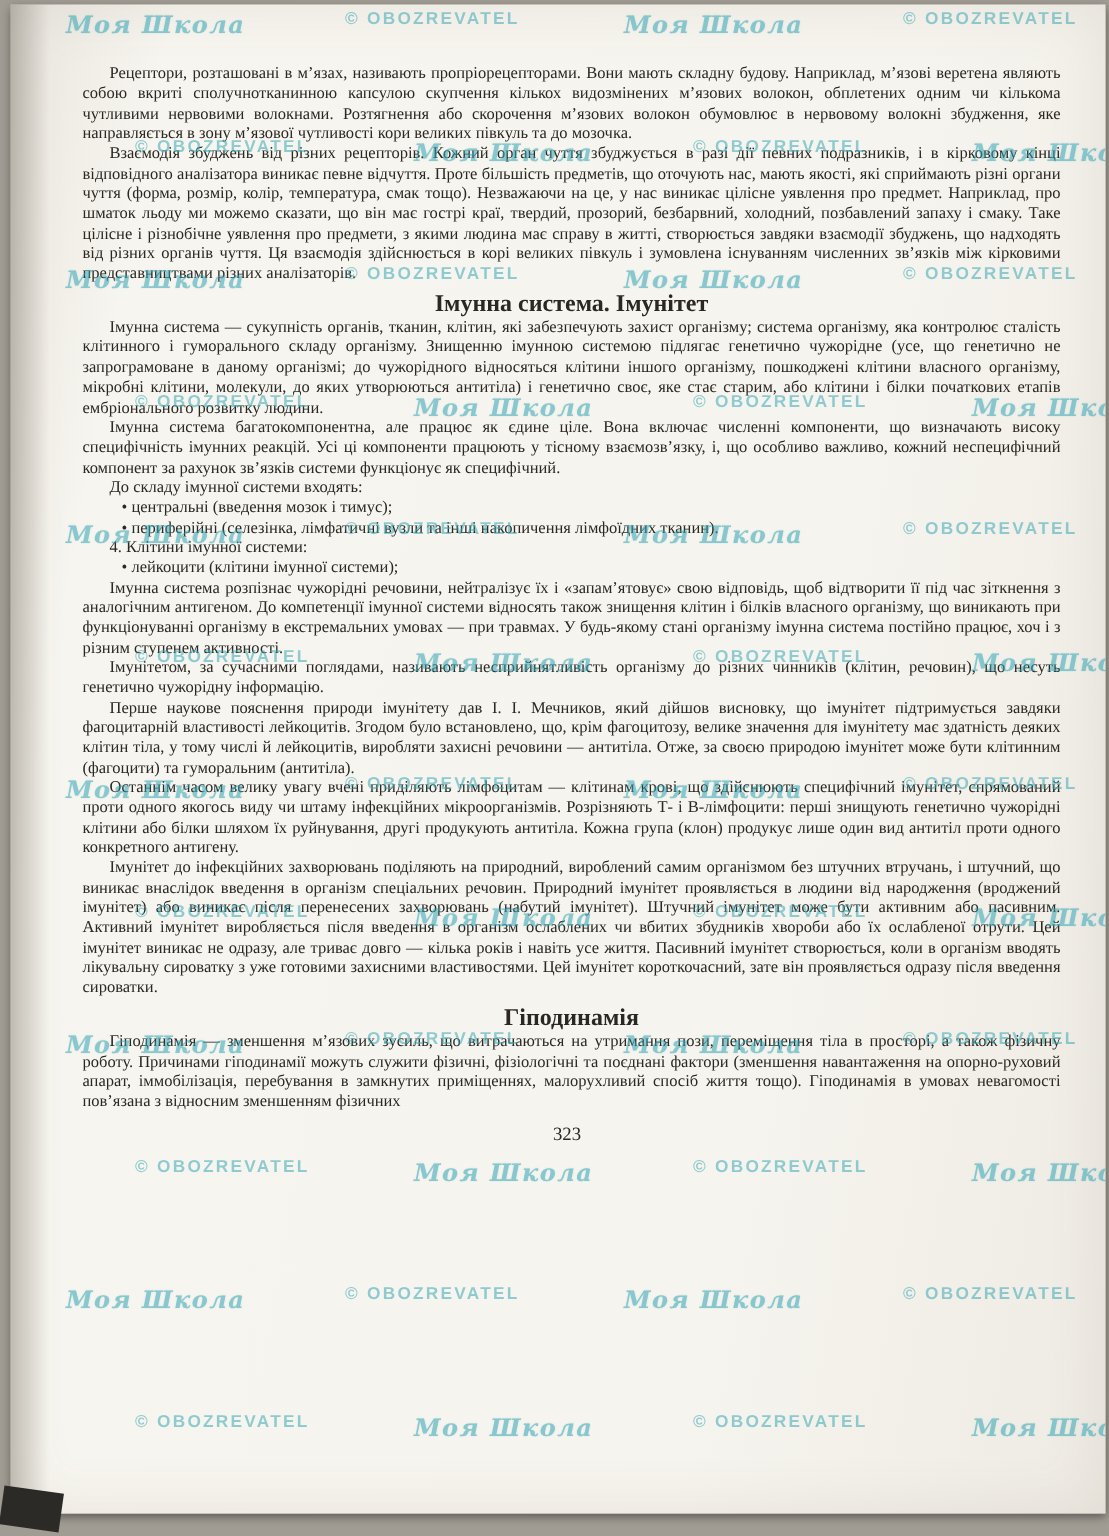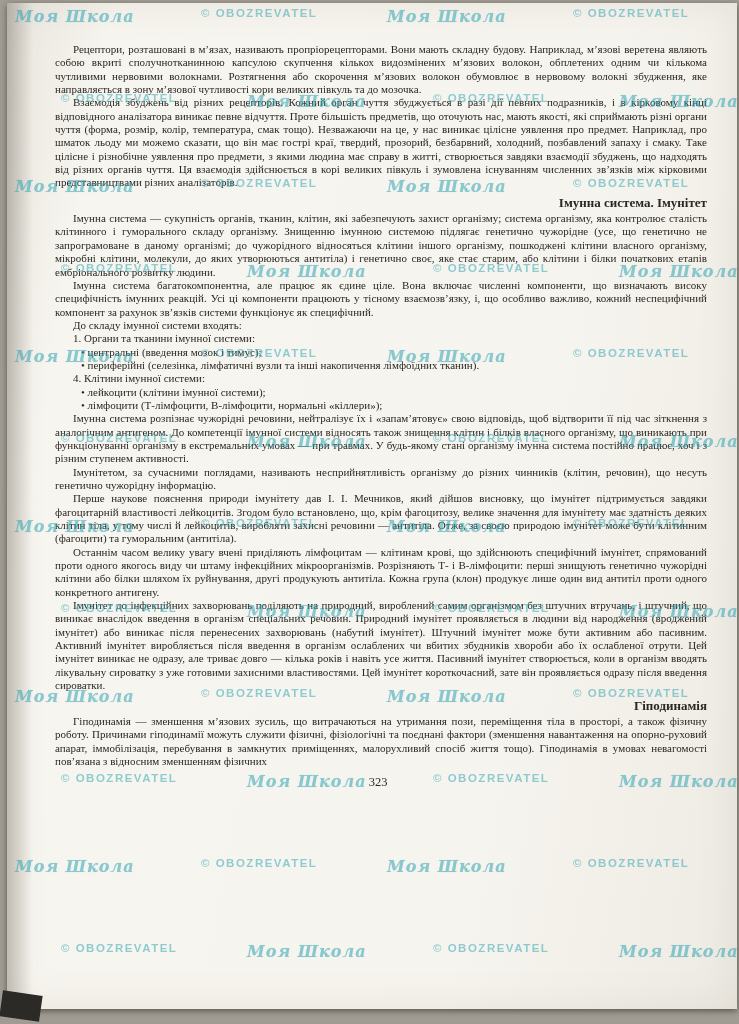--- a/index.html
+++ b/index.html
@@ -46,38 +46,39 @@
     color: #2b2823;
     font-size: 11px;
     line-height: 13.35px;
     text-align: justify;
   }
   .para { margin: 0; text-indent: 18px; }
   .list-num { margin: 0; padding-left: 18px; }
   .list-bullet { margin: 0; padding-left: 26px; }
   .sec-heading {
     margin: 6px 0 3px 0;
-    text-align: right;
+    text-align: center;
     font-weight: bold;
-    font-size: 13px;
+    font-size: 16px;
     text-indent: 0;
   }
   .page-number {
     margin-top: 8px;
     text-align: center;
     font-size: 12.5px;
     padding-right: 6px;
   }
   
   .watermark-layer {
     position: absolute;
     inset: 0;
     overflow: hidden;
     pointer-events: none;
     z-index: 5;
+    margin-left: 29px;
   }
   .wm {
     position: absolute;
     white-space: nowrap;
     opacity: 0.55;
   }
   .wm-script {
     font-family: "DejaVu Serif", serif;
     font-style: italic;
     font-weight: bold;
@@ -103,26 +104,24 @@
   <div class="content">
     <p class="para">Рецептори, розташовані в м’язах, називають пропріорецепторами. Вони мають складну будову. Наприклад, м’язові веретена являють собою вкриті сполучнотканинною капсулою скупчення кількох видозмінених м’язових волокон, обплетених одним чи кількома чутливими нервовими волокнами. Розтягнення або скорочення м’язових волокон обумовлює в нервовому волокні збудження, яке направляється в зону м’язової чутливості кори великих півкуль та до мозочка.</p>
     <p class="para">Взаємодія збуджень від різних рецепторів. Кожний орган чуття збуджується в разі дії певних подразників, і в кірковому кінці відповідного аналізатора виникає певне відчуття. Проте більшість предметів, що оточують нас, мають якості, які сприймають різні органи чуття (форма, розмір, колір, температура, смак тощо). Незважаючи на це, у нас виникає цілісне уявлення про предмет. Наприклад, про шматок льоду ми можемо сказати, що він має гострі краї, твердий, прозорий, безбарвний, холодний, позбавлений запаху і смаку. Таке цілісне і різнобічне уявлення про предмети, з якими людина має справу в житті, створюється завдяки взаємодії збуджень, що надходять від різних органів чуття. Ця взаємодія здійснюється в корі великих півкуль і зумовлена існуванням численних зв’язків між кірковими представництвами різних аналізаторів.</p>
 
     <h2 class="sec-heading">Імунна система. Імунітет</h2>
 
     <p class="para">Імунна система — сукупність органів, тканин, клітин, які забезпечують захист організму; система організму, яка контролює сталість клітинного і гуморального складу організму. Знищенню імунною системою підлягає генетично чужорідне (усе, що генетично не запрограмоване в даному організмі; до чужорідного відносяться клітини іншого організму, пошкоджені клітини власного організму, мікробні клітини, молекули, до яких утворюються антитіла) і генетично своє, яке стає старим, або клітини і білки початкових етапів ембріонального розвитку людини.</p>
     <p class="para">Імунна система багатокомпонентна, але працює як єдине ціле. Вона включає численні компоненти, що визначають високу специфічність імунних реакцій. Усі ці компоненти працюють у тісному взаємозв’язку, і, що особливо важливо, кожний неспецифічний компонент за рахунок зв’язків системи функціонує як специфічний.</p>
     <p class="para">До складу імунної системи входять:</p>
 
-    <p class="list-num">1. Органи та тканини імунної системи:</p>
     <p class="list-bullet">• центральні (введення мозок і тимус);</p>
     <p class="list-bullet">• периферійні (селезінка, лімфатичні вузли та інші накопичення лімфоїдних тканин).</p>
     <p class="list-num">4. Клітини імунної системи:</p>
     <p class="list-bullet">• лейкоцити (клітини імунної системи);</p>
-    <p class="list-bullet">• лімфоцити (Т-лімфоцити, В-лімфоцити, нормальні «кіллери»);</p>
 
     <p class="para">Імунна система розпізнає чужорідні речовини, нейтралізує їх і «запам’ятовує» свою відповідь, щоб відтворити її під час зіткнення з аналогічним антигеном. До компетенції імунної системи відносять також знищення клітин і білків власного організму, що виникають при функціонуванні організму в екстремальних умовах — при травмах. У будь-якому стані організму імунна система постійно працює, хоч і з різним ступенем активності.</p>
     <p class="para">Імунітетом, за сучасними поглядами, називають несприйнятливість організму до різних чинників (клітин, речовин), що несуть генетично чужорідну інформацію.</p>
     <p class="para">Перше наукове пояснення природи імунітету дав І. І. Мечников, який дійшов висновку, що імунітет підтримується завдяки фагоцитарній властивості лейкоцитів. Згодом було встановлено, що, крім фагоцитозу, велике значення для імунітету має здатність деяких клітин тіла, у тому числі й лейкоцитів, виробляти захисні речовини — антитіла. Отже, за своєю природою імунітет може бути клітинним (фагоцити) та гуморальним (антитіла).</p>
     <p class="para">Останнім часом велику увагу вчені приділяють лімфоцитам — клітинам крові, що здійснюють специфічний імунітет, спрямований проти одного якогось виду чи штаму інфекційних мікроорганізмів. Розрізняють Т- і В-лімфоцити: перші знищують генетично чужорідні клітини або білки шляхом їх руйнування, другі продукують антитіла. Кожна група (клон) продукує лише один вид антитіл проти одного конкретного антигену.</p>
     <p class="para">Імунітет до інфекційних захворювань поділяють на природний, вироблений самим організмом без штучних втручань, і штучний, що виникає внаслідок введення в організм спеціальних речовин. Природний імунітет проявляється в людини від народження (вроджений імунітет) або виникає після перенесених захворювань (набутий імунітет). Штучний імунітет може бути активним або пасивним. Активний імунітет виробляється після введення в організм ослаблених чи вбитих збудників хвороби або їх ослабленої отрути. Цей імунітет виникає не одразу, але триває довго — кілька років і навіть усе життя. Пасивний імунітет створюється, коли в організм вводять лікувальну сироватку з уже готовими захисними властивостями. Цей імунітет короткочасний, зате він проявляється одразу після введення сироватки.</p>
 
     <h2 class="sec-heading">Гіподинамія</h2>
 
     <p class="para">Гіподинамія — зменшення м’язових зусиль, що витрачаються на утримання пози, переміщення тіла в просторі, а також фізичну роботу. Причинами гіподинамії можуть служити фізичні, фізіологічні та поєднані фактори (зменшення навантаження на опорно-руховий апарат, іммобілізація, перебування в замкнутих приміщеннях, малорухливий спосіб життя тощо). Гіподинамія в умовах невагомості пов’язана з відносним зменшенням фізичних</p>

